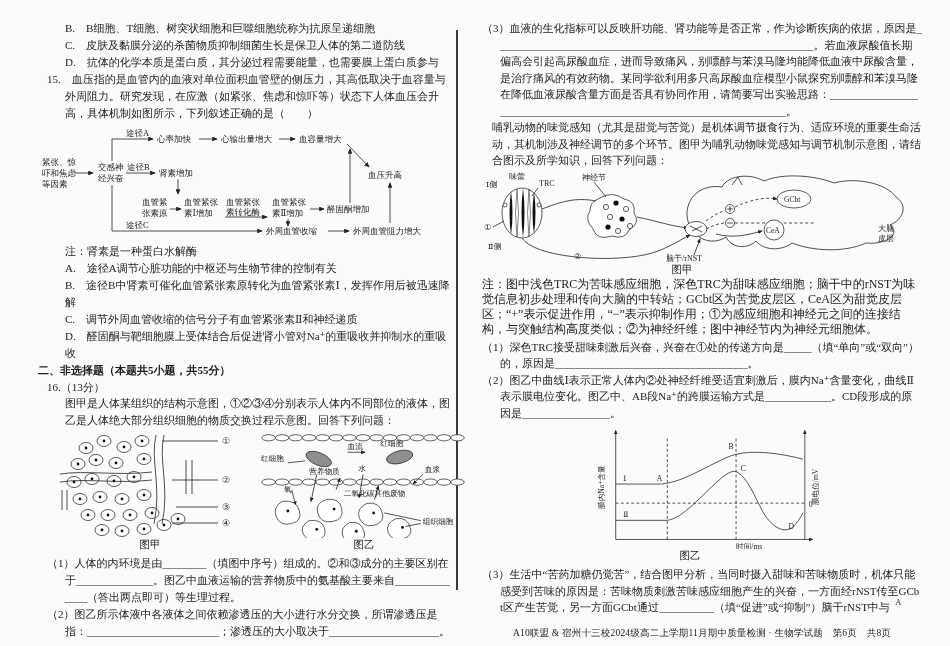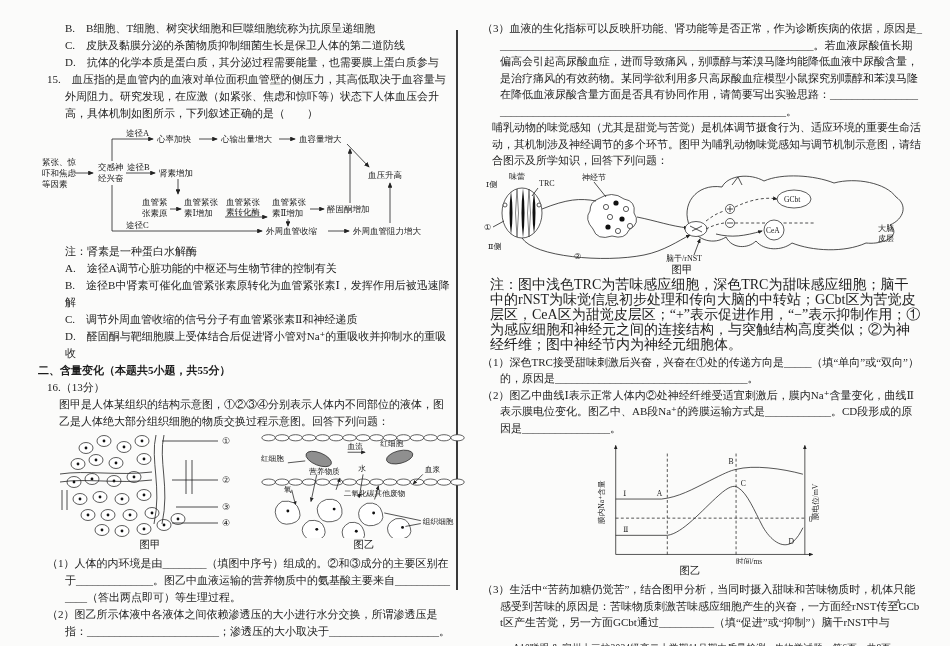--- a/index.html
+++ b/index.html
@@ -9,25 +9,25 @@
     color:#1c1c1c;font-size:11px;overflow:hidden;
   }
   .page{position:absolute;top:20px;}
   #page5{left:38px;width:412px;}
   #page6{left:482px;width:440px;}
   .divider{position:absolute;left:456px;top:30px;width:1.5px;height:560px;background:#3a3a3a;}
   p{margin:0;line-height:17px;word-break:break-all;}
   .opt{margin-left:27px;}
   .hang{margin-left:9px;padding-left:18px;text-indent:-18px;}
   .hang6{margin-left:0;padding-left:18px;text-indent:-18px;line-height:16.5px;}
-  .indent{margin-left:21px;}
+  .indent{margin-left:27px;font-family:Liberation Mono, monospace;}
   .indent6{margin-left:10px;line-height:16.5px;}
   .sec{font-weight:bold;}
   .note{margin-left:27px;line-height:17px;}
-  .note6{margin-left:8px;font-size:14px;line-height:15px;}
+  .note6{margin-left:0;font-size:12px;line-height:15px;}
   .figrow{display:flex;align-items:flex-start;margin-left:18px;margin-top:2px;}
   .figblock{text-align:center;}
   .figcap{font-size:10.5px;line-height:14px;text-align:center;font-family:Liberation Serif, serif;}
   .footer{font-size:9.5px;text-align:center;margin-top:9px;letter-spacing:.2px;word-break:keep-all;}
   .corner{position:absolute;left:895px;top:597px;font-size:9px;color:#333;}
   svg{display:block;}
   svg text{font-family:"Liberation Serif","DejaVu Serif",serif;fill:#1c1c1c;}
   .ln{stroke:#222;stroke-width:.8;fill:none;}
   .dash{stroke:#222;stroke-width:.8;fill:none;stroke-dasharray:3 2.4;}
   .shape{stroke:#333;stroke-width:.8;fill:#fff;}
@@ -96,21 +96,21 @@
     </g>
   </svg>
 
   <p class="note">注：肾素是一种蛋白水解酶</p>
 
   <p class="opt">A.　途径A调节心脏功能的中枢还与生物节律的控制有关</p>
   <p class="opt">B.　途径B中肾素可催化血管紧张素原转化为血管紧张素Ⅰ，发挥作用后被迅速降解</p>
   <p class="opt">C.　调节外周血管收缩的信号分子有血管紧张素Ⅱ和神经递质</p>
   <p class="opt">D.　醛固酮与靶细胞膜上受体结合后促进肾小管对Na⁺的重吸收并抑制水的重吸收</p>
 
-  <p class="sec">二、含量变化（本题共5小题，共55分）</p>
+  <p class="sec">二、非选择题（本题共5小题，共55分）</p>
   <p style="margin-left:9px;">16.（13分）</p>
   <p class="indent">图甲是人体某组织的结构示意图，①②③④分别表示人体内不同部位的液体，图乙是人体绝大部分组织细胞的物质交换过程示意图。回答下列问题：</p>
 
   <div class="figrow">
 
     <div class="figblock">
       <svg width="188" height="106" viewBox="0 0 188 106">
         <g>
           <g class="shape">
             <ellipse cx="30" cy="16" rx="7" ry="5.5"></ellipse>

